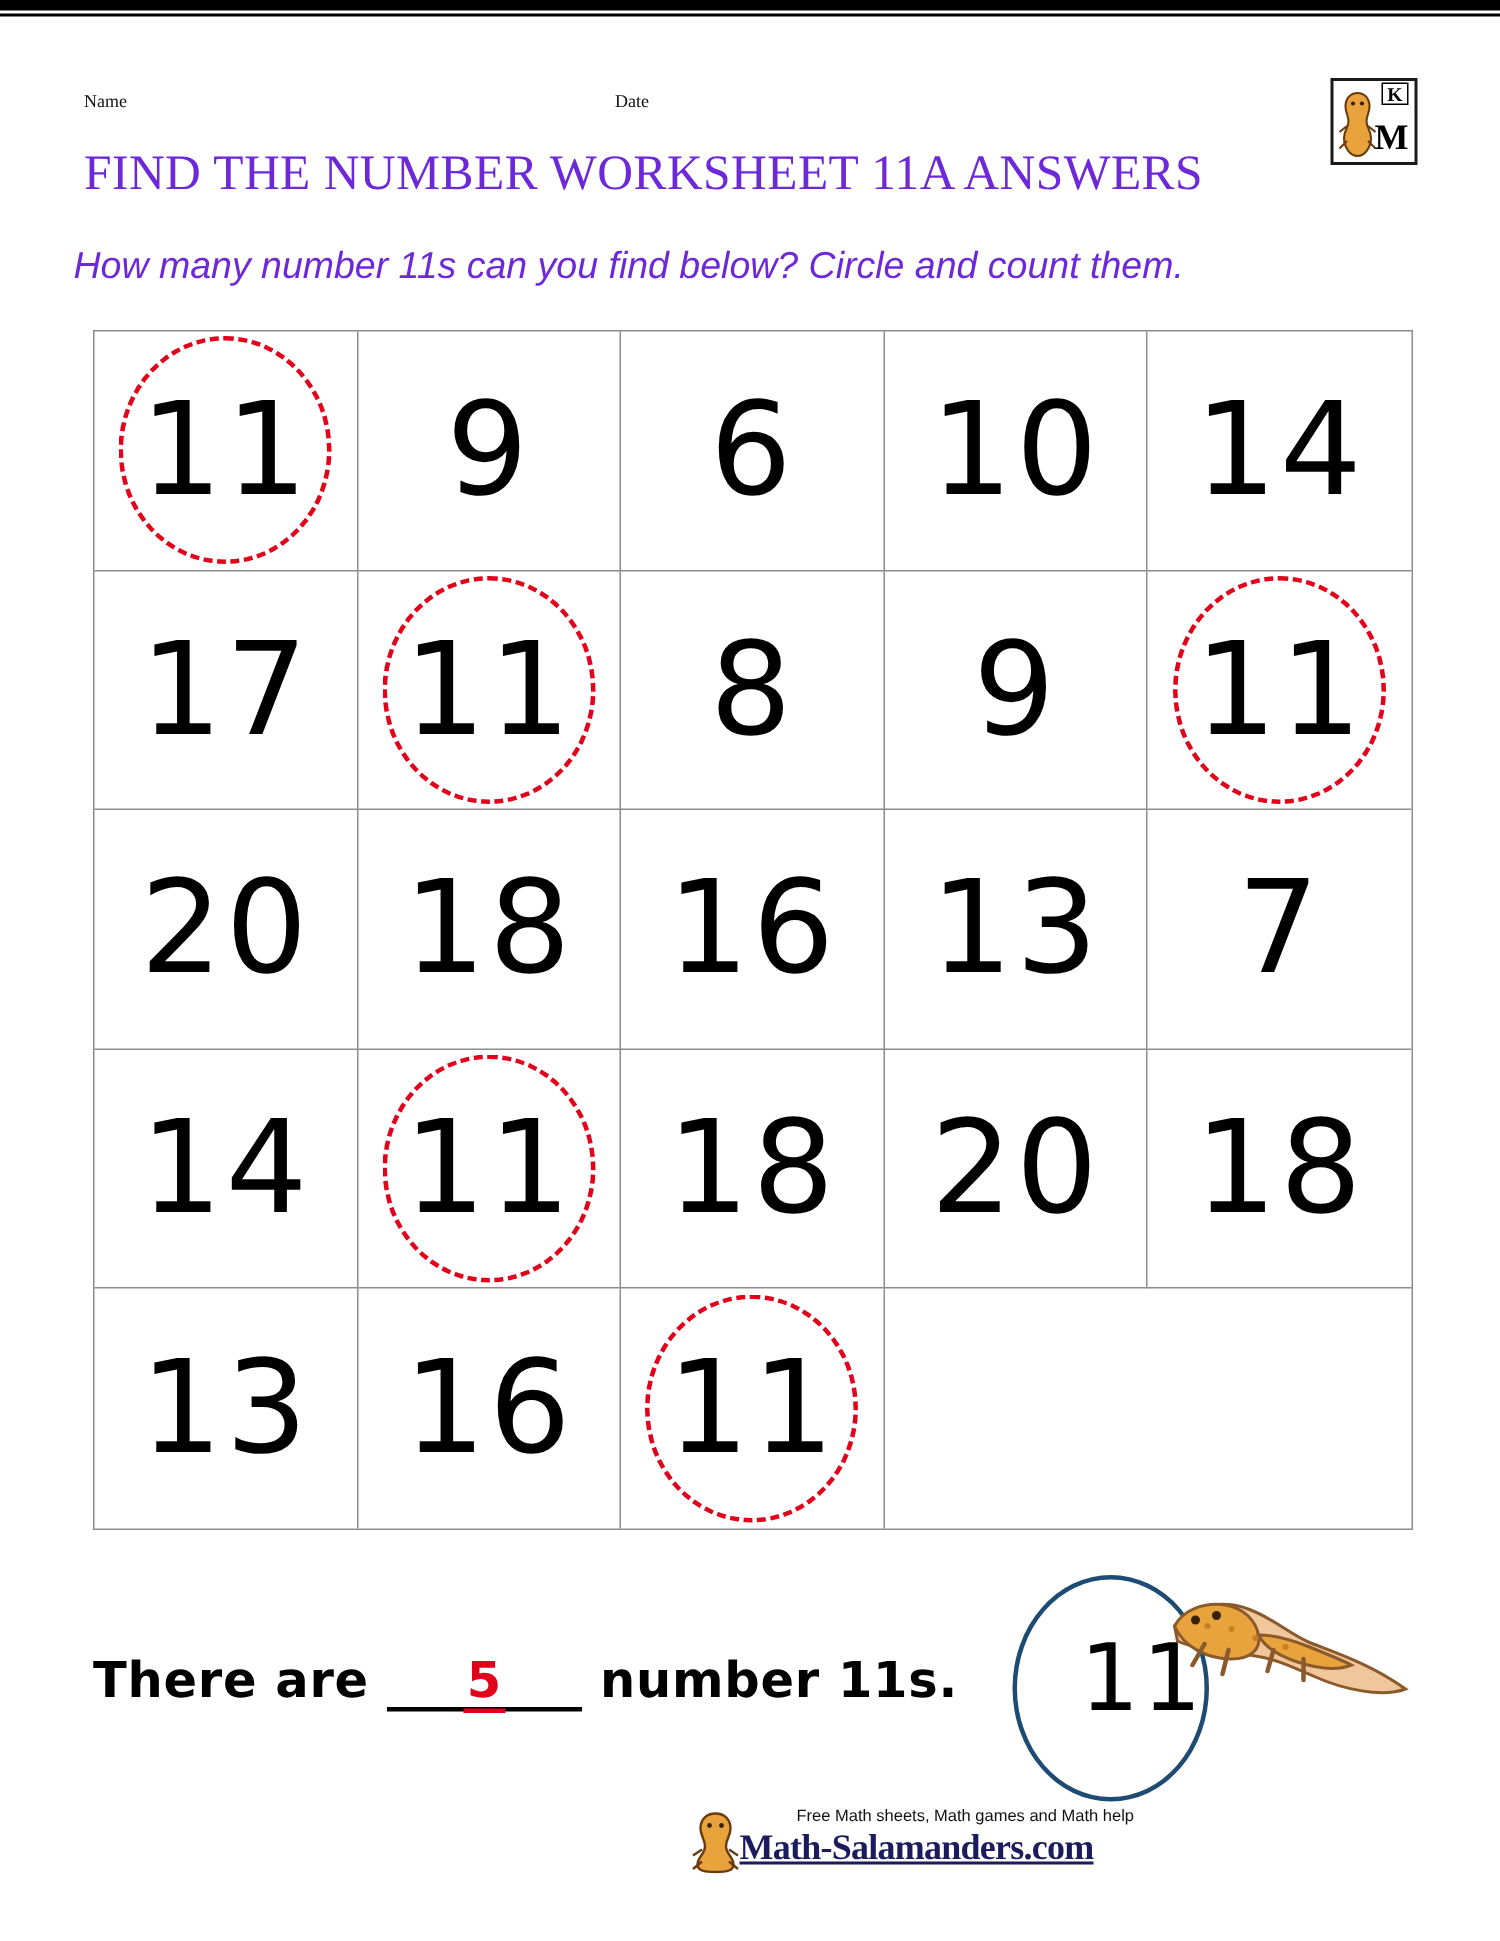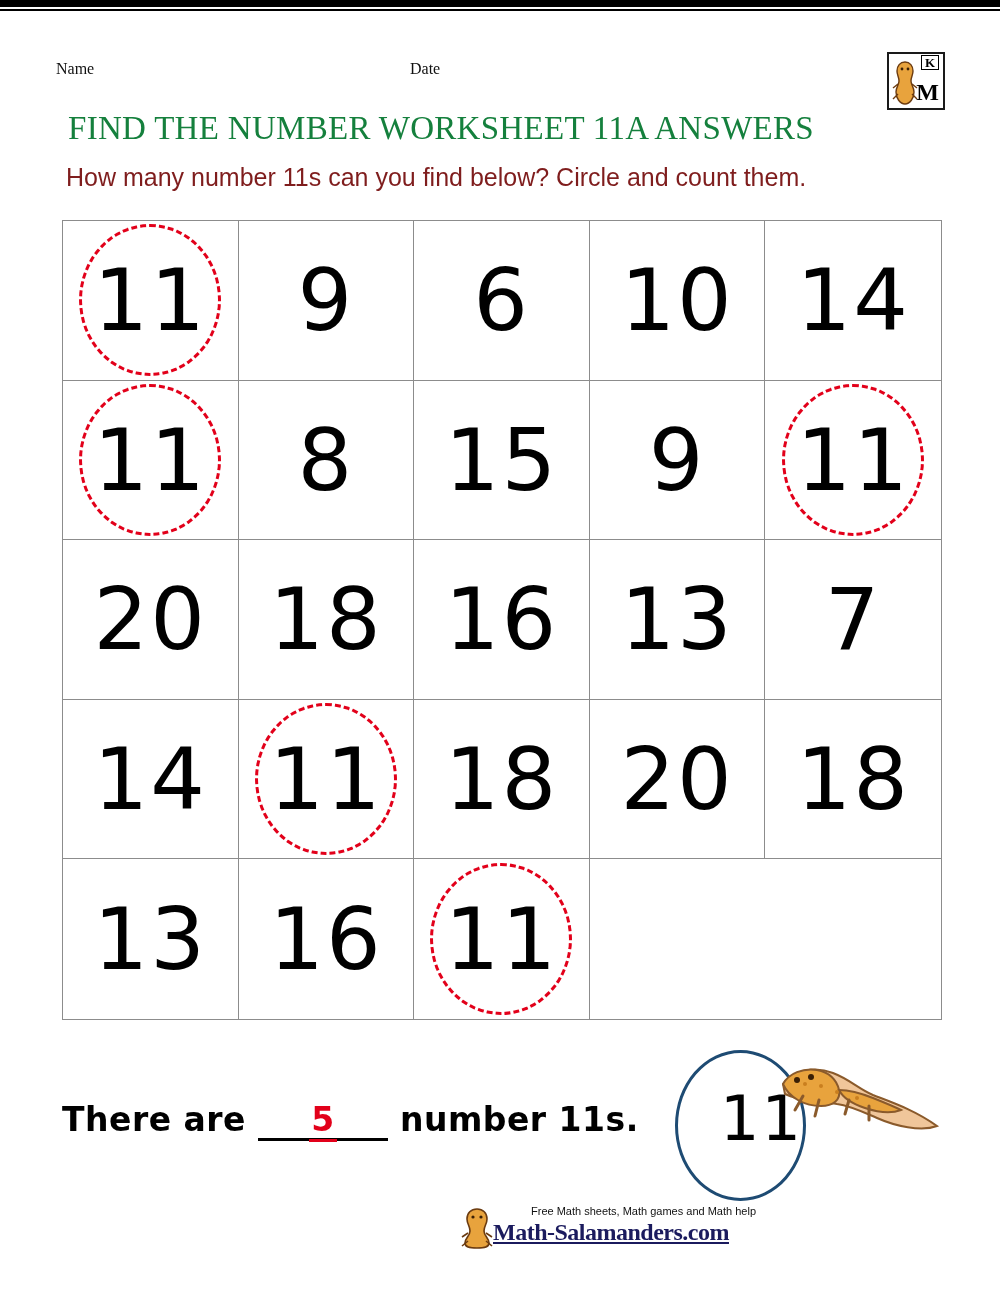--- a/index.html
+++ b/index.html
@@ -34,21 +34,21 @@
     left: 0; top: 9px;
     width: 1000px;
     height: 2px;
     background: #000;
   }
 
   
   .hdr {
     position: absolute;
     top: 60px;
-    font-size: 16px;
+    font-size: 12px;
     color: #111;
     font-family: "Liberation Serif", serif;
   }
   .hdr-name { left: 56px; }
   .hdr-date { left: 410px; }
 
   
   .logo-box {
     position: absolute;
     right: 55px;
@@ -85,35 +85,36 @@
     left: 3px;
     bottom: 2px;
     width: 26px;
     height: 46px;
   }
 
   h1.title {
     position: absolute;
     left: 56px;
     top: 98px;
-    margin: 12px;
+    margin: 0;
     font-family: "Liberation Serif", serif;
     font-size: 33px;
     font-weight: normal;
     letter-spacing: 0.3px;
-    color: #15803d;
+    color: #6d28d9;
     white-space: nowrap;
   }
 
   .instruction {
     position: absolute;
-    left: 66px;
+    left: 49px;
     top: 163px;
     font-size: 25px;
-    color: #7f1d1d;
+    font-style: italic;
+    color: #6d28d9;
     white-space: nowrap;
   }
 
   
   .grid {
     position: absolute;
     left: 62px;
     top: 220px;
     width: 880px;
     height: 800px;
@@ -297,28 +298,28 @@
       <span class="num">6</span>
     </div>
     <div class="cell">
       <span class="num">10</span>
     </div>
 
     <div class="cell">
       <span class="num">14</span>
     </div>
     <div class="cell">
+      <span class="num">17</span>
+    </div>
+    <div class="cell">
       <div class="circle"></div>
       <span class="num">11</span>
     </div>
     <div class="cell">
       <span class="num">8</span>
-    </div>
-    <div class="cell">
-      <span class="num">15</span>
     </div>
 
     <div class="cell">
       <span class="num">9</span>
     </div>
     <div class="cell">
       <div class="circle"></div>
       <span class="num">11</span>
     </div>
     <div class="cell">

